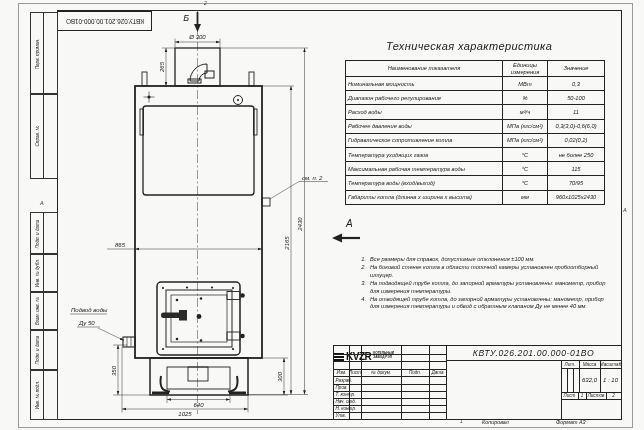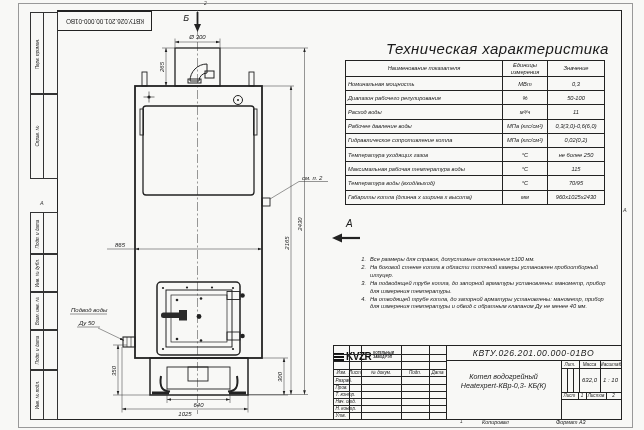--- a/index.html
+++ b/index.html
@@ -15,21 +15,21 @@
              display:flex;align-items:center;justify-content:center;}
   .top-stamp span{transform:rotate(180deg);font-size:6.3px;white-space:nowrap;}
   
   .mbox{left:30px;width:26px;border:1px solid #333;display:flex;}
   .mbox .half{width:12px;border-right:1px solid #333;position:relative;}
   .mbox .rest{flex:1;}
   .vlab{position:absolute;left:50%;top:50%;transform:translate(-50%,-50%) rotate(-90deg);
         white-space:nowrap;font-size:4.6px;font-style:italic;}
   .zone{font-size:5.5px;font-style:italic;color:#333;}
   
-  .tt-title{left:386px;top:40px;font-size:15px;letter-spacing:.4px;}
+  .tt-title{left:386px;top:40px;font-size:11px;letter-spacing:.4px;}
   table.tt{position:absolute;left:345px;top:60px;width:259px;border-collapse:collapse;table-layout:fixed;}
   table.tt td{border:1px solid #222;font-size:5.7px;font-style:italic;padding:0 2px;height:13.2px;
               overflow:hidden;}
   table.tt tr.hd td{height:15px;text-align:center;line-height:1.1;}
   table.tt td.c{text-align:center;}
   
   .notes{left:357px;top:256px;width:252px;font-size:5.7px;line-height:1.3;font-style:italic;}
   .notes .note{display:flex;margin-bottom:1px;}
   .notes .n{width:9px;flex:none;text-align:right;margin-right:4px;}
   
@@ -374,24 +374,20 @@
     <div class="tline" style="left:245px;top:14px;width:1px;height:32px;"></div>
     <div class="tline" style="left:266px;top:14px;width:1px;height:32px;"></div>
     <div class="tline" style="left:233px;top:22px;width:1px;height:24px;"></div>
     <div class="tline" style="left:239px;top:22px;width:1px;height:24px;"></div>
     <div class="tline" style="left:244px;top:46px;width:1px;height:7px;"></div>
     <div class="tline" style="left:252px;top:46px;width:1px;height:7px;"></div>
     <div class="tline" style="left:272px;top:46px;width:1px;height:7px;"></div>
 
     <div class="abs ctr docnum">КВТУ.026.201.00.000-01ВО</div>
 
-    <div class="abs ctr pname">
-      <span>Котел водогрейный</span>
-      <span>Heatexpert-КВр-0,3- КБ(К)</span>
-    </div>
 
     <div class="lbl ctr" style="left:0;top:22.8px;width:15px;height:7.6px;">Изм.</div>
     <div class="lbl ctr" style="left:15px;top:22.8px;width:12px;height:7.6px;">Лист</div>
     <div class="lbl ctr" style="left:27px;top:22.8px;width:40px;height:7.6px;">№ докум.</div>
     <div class="lbl ctr" style="left:67px;top:22.8px;width:28px;height:7.6px;">Подп.</div>
     <div class="lbl ctr" style="left:95px;top:22.8px;width:17px;height:7.6px;">Дата</div>
 
     <div class="lbl" style="left:1.5px;top:31.6px;">Разраб.</div>
     <div class="lbl" style="left:1.5px;top:38.7px;">Пров.</div>
     <div class="lbl" style="left:1.5px;top:45.8px;">Т. контр.</div>

